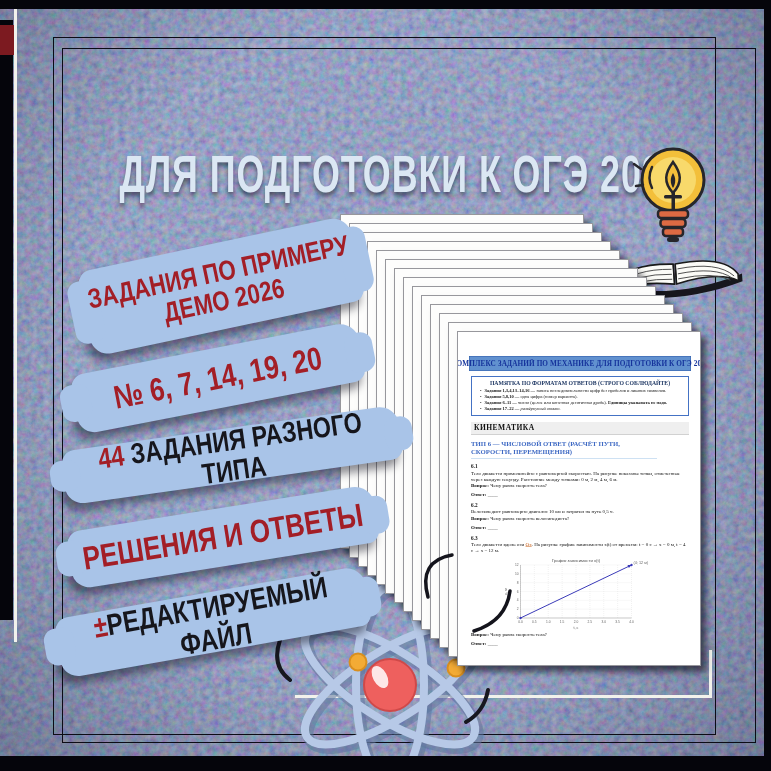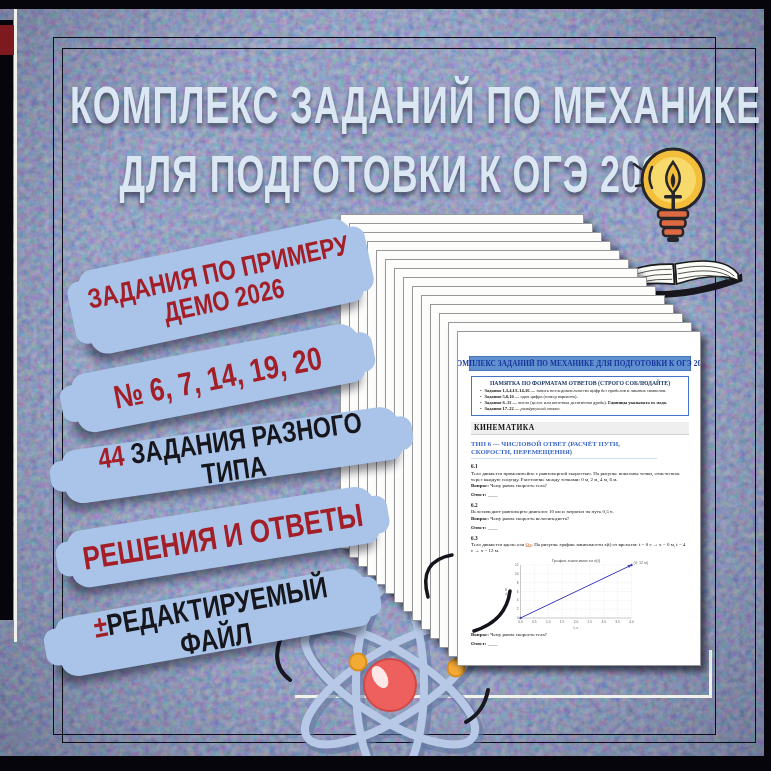--- a/index.html
+++ b/index.html
@@ -108,23 +108,20 @@
     <rect width="771" height="771" filter="url(#tex)"></rect>
   </svg>
   <div class="vignette"></div>
 
   <div class="frame rect-a"></div>
   <div class="frame rect-b"></div>
   <div class="frame wline-left"></div>
   <div class="frame wline-bottom"></div>
   <div class="frame wline-corner"></div>
 
-  <div class="title-line title-1">
-    <span class="tl">КОМПЛЕКС ЗАДАНИЙ ПО МЕХАНИКЕ</span>
-  </div>
   <div class="title-line title-2">
     <span class="tl">ДЛЯ ПОДГОТОВКИ К ОГЭ 2026</span>
   </div>
 
   <svg class="abs bulb-icon" width="90" height="110" viewBox="0 0 90 110">
     <circle cx="45" cy="40" r="31" fill="#f3bf3a" stroke="#26262b" stroke-width="3"></circle>
     <circle cx="45" cy="40" r="23" fill="#f8d96b"></circle>
     <path d="M24,27 Q19,38 24,48" stroke="#26262b" stroke-width="2.5" fill="none" stroke-linecap="round"></path>
     <path d="M45,22 C37,33 35,42 45,53 C55,42 53,33 45,22 Z" fill="#f3bf3a" stroke="#26262b" stroke-width="2.5"></path>
     <path d="M45,33 C42,38 42,43 45,48 C48,43 48,38 45,33 Z" fill="#26262b"></path>

